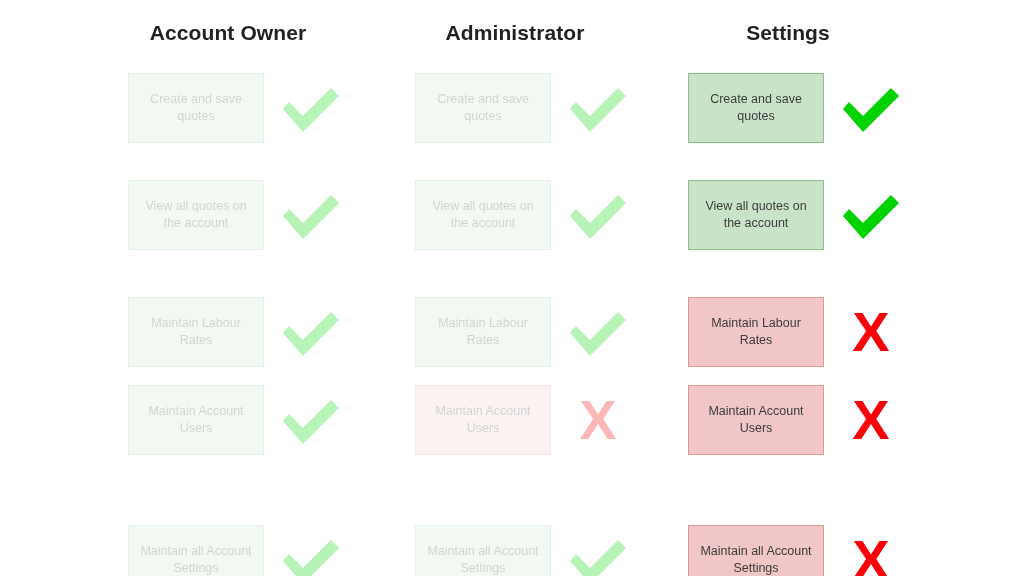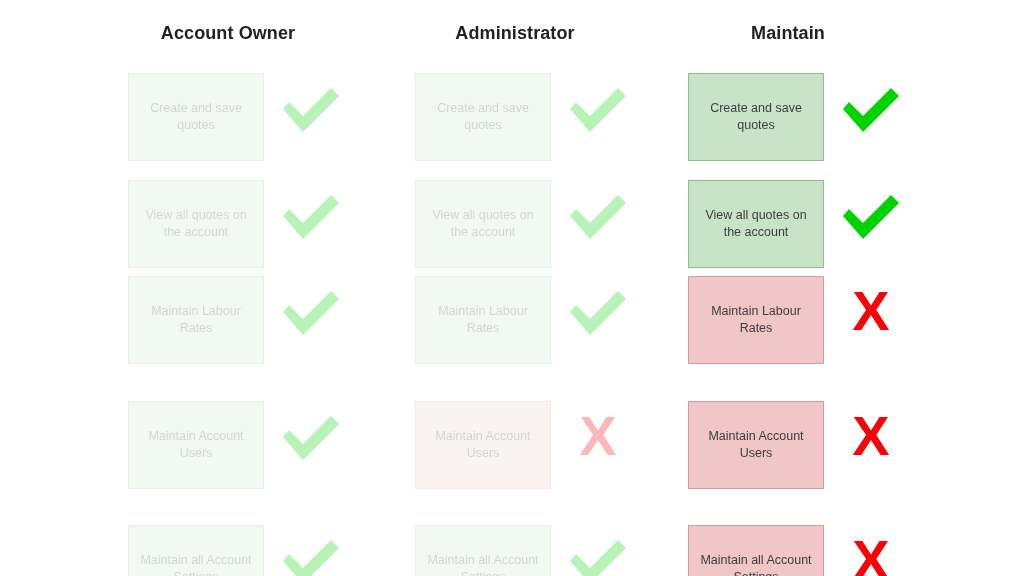--- a/index.html
+++ b/index.html
@@ -30,49 +30,49 @@
   .column[data-col="0"] { left: 96px;  width: 288px; }
   .column[data-col="1"] { left: 383px; width: 288px; }
   .column[data-col="2"] { left: 656px; width: 288px; }
 
   .col-header {
     position: absolute;
     top: 23px;
     left: 0;
     width: 200px;
     text-align: center;
-    font-size: 18px;
+    font-size: 21px;
     font-weight: bold;
     color: #222222;
     letter-spacing: 0.1px;
     line-height: 20px;
     white-space: nowrap;
   }
   .column[data-col="0"] .col-header { left: 32px; }
   .column[data-col="1"] .col-header { left: 32px; }
   .column[data-col="2"] .col-header { left: 32px; }
 
   .row {
     position: absolute;
     left: 0;
     width: 288px;
     height: 72px;
   }
   .row[data-row="0"] { top: 73px; }
   .row[data-row="1"] { top: 180px; }
-  .row[data-row="2"] { top: 276px; }
-  .row[data-row="3"] { top: 401px; }
+  .row[data-row="2"] { top: 297px; }
+  .row[data-row="3"] { top: 385px; }
   .row[data-row="4"] { top: 489px; margin-top: 36px; }
 
   .perm-box {
     position: absolute;
     left: 32px;
     top: 0;
     width: 136px;
-    height: 88px;
+    height: 70px;
     box-sizing: border-box;
     border: 1px solid transparent;
     display: flex;
     align-items: center;
     justify-content: center;
     text-align: center;
     padding: 2px 8px;
     font-size: 12.5px;
     line-height: 17px;
     color: #3d3d3d;
@@ -223,21 +223,21 @@
           <span class="label">Maintain all Account Settings</span>
         </div>
         <div class="mark">
           <svg viewBox="0 0 70 66" xmlns="http://www.w3.org/2000/svg" aria-hidden="true">
             <path d="M7 34 L13 27 L27 41 L55 13 L63 21 L27 57 Z" fill="#00d400"></path>
           </svg>
         </div>
       </div>
     </div>
     <div class="column" data-col="2">
-      <div class="col-header">Maintain</div>
+      <div class="col-header">Settings</div>
       <div class="row" data-row="0">
         <div class="perm-box allow">
           <span class="label">Create and save quotes</span>
         </div>
         <div class="mark">
           <svg viewBox="0 0 70 66" xmlns="http://www.w3.org/2000/svg" aria-hidden="true">
             <path d="M7 34 L13 27 L27 41 L55 13 L63 21 L27 57 Z" fill="#00d400"></path>
           </svg>
         </div>
       </div>

